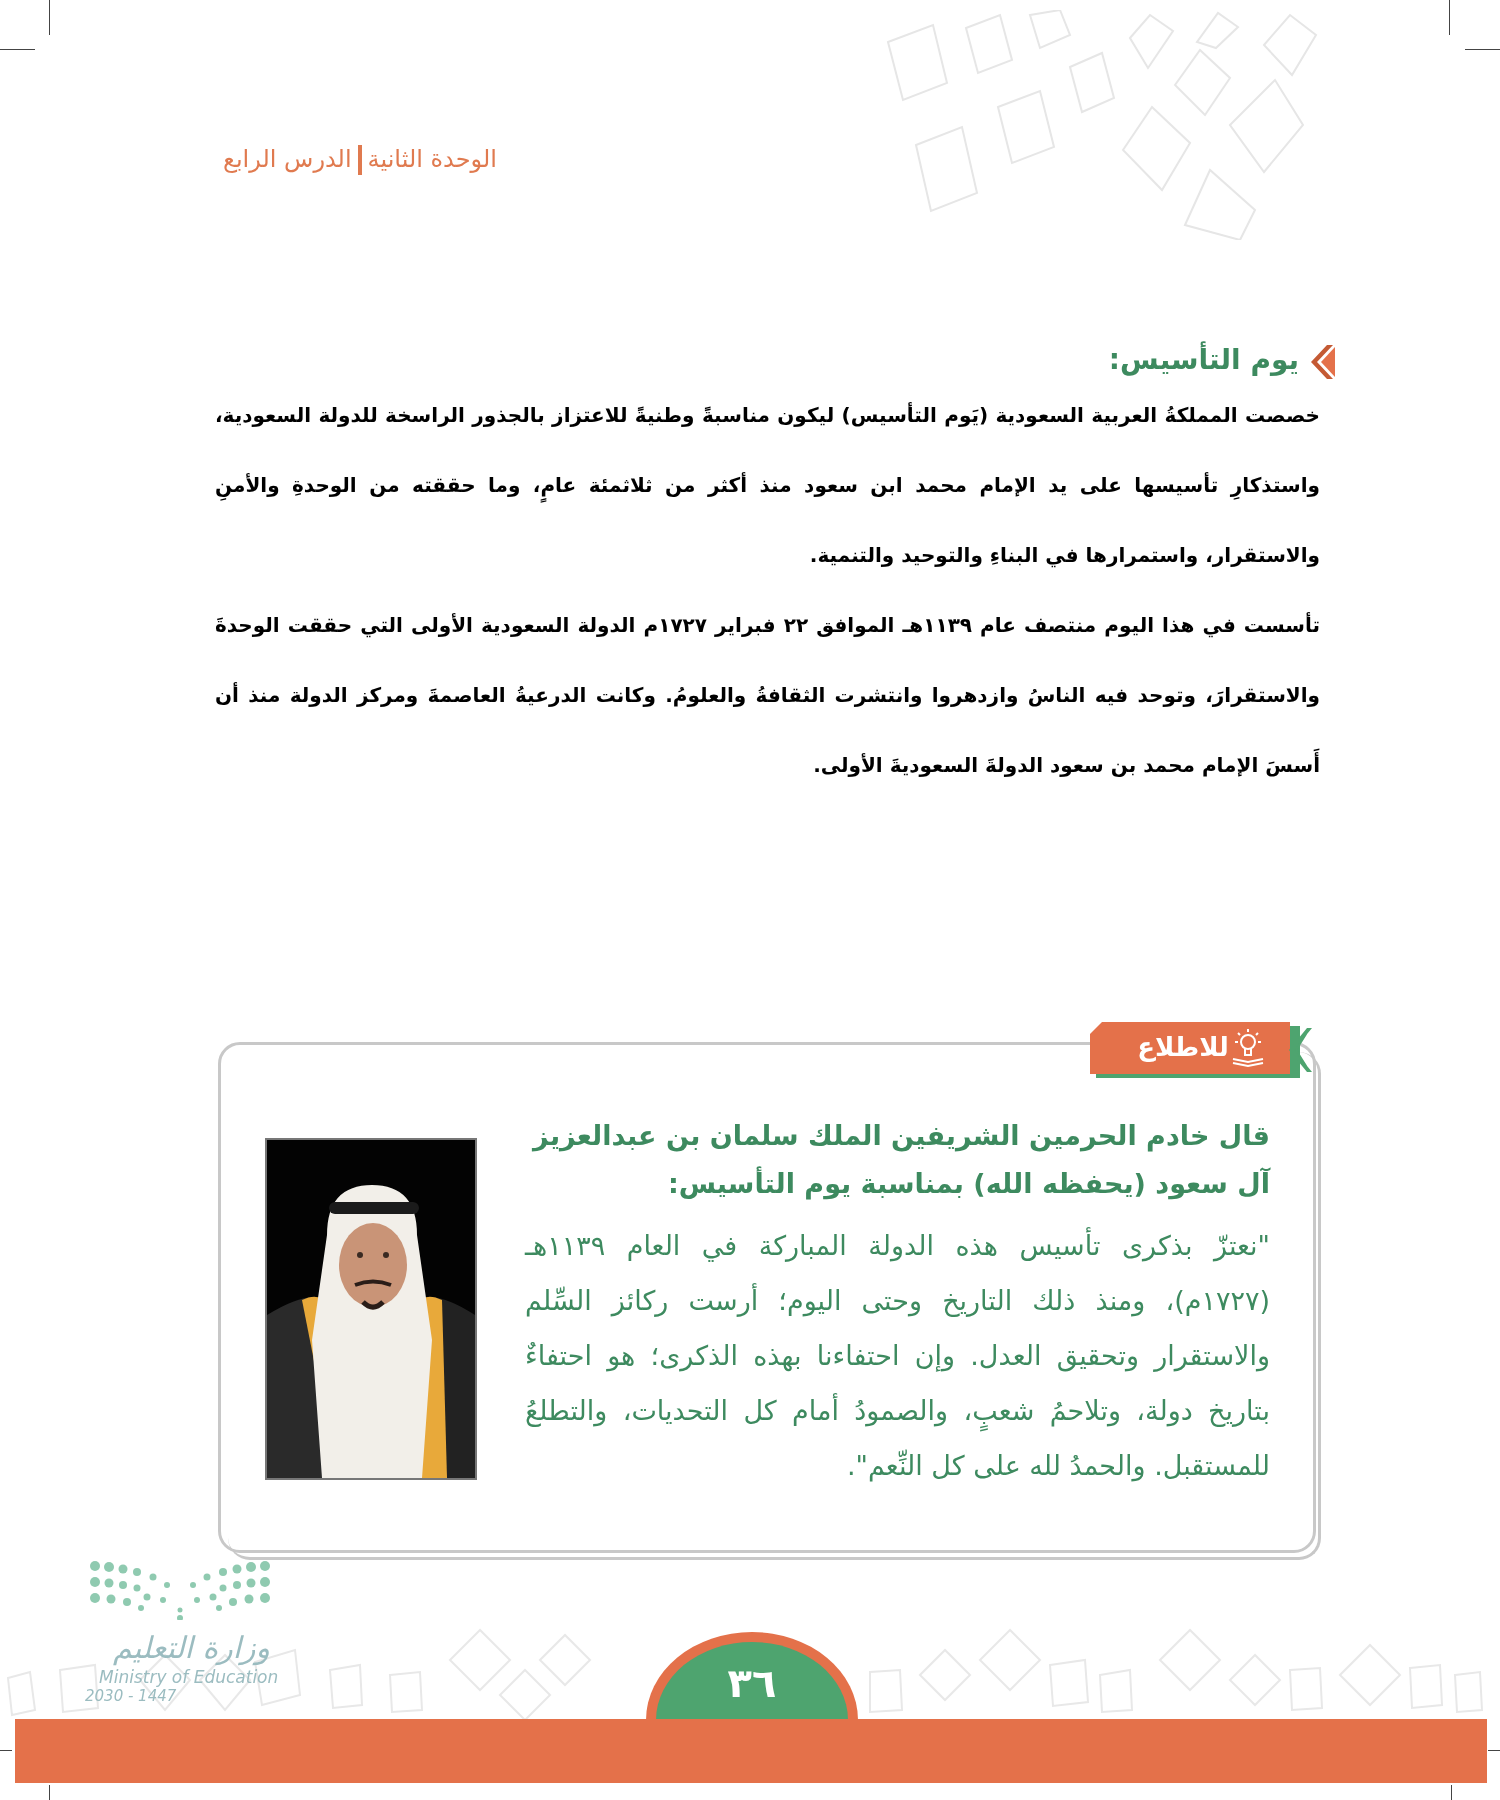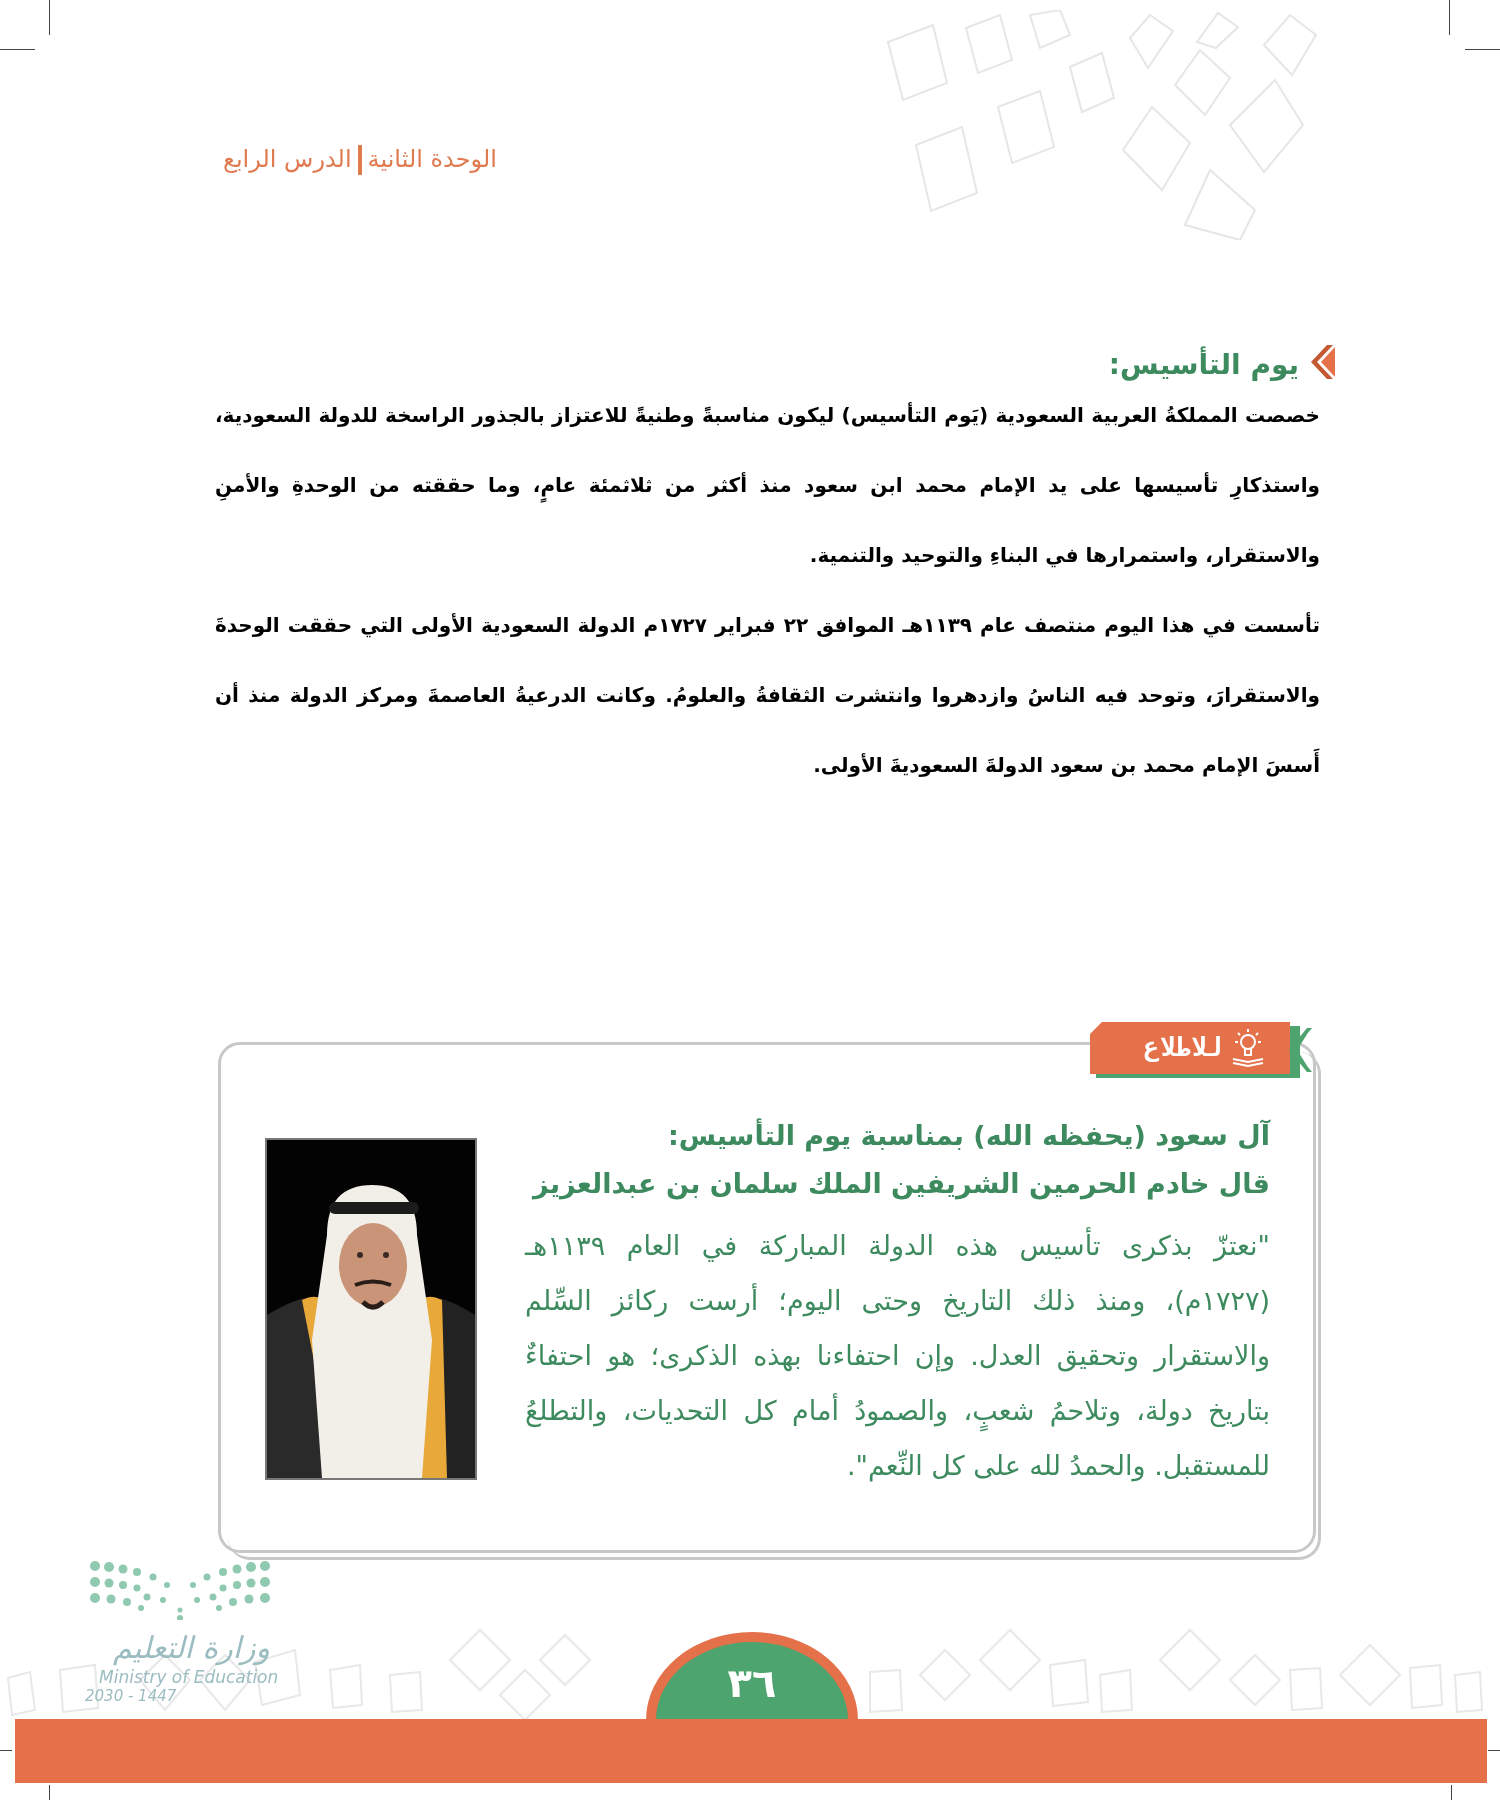--- a/index.html
+++ b/index.html
@@ -15,42 +15,42 @@
       position: absolute; left: 200px; top: 145px; width: 320px;
       direction: rtl; text-align: center;
       color: #e07a4f; font-size: 24px; white-space: nowrap;
     }
     .header .sep {
       display: inline-block; width: 4px; height: 30px; background: #e07a4f;
       vertical-align: middle; margin: 0 6px;
     }
     .section-title {
       position: absolute; right: 165px; top: 343px;
-      direction: rtl; display: flex; align-items: flex-end; gap: 8px;
+      direction: rtl; display: flex; align-items: flex-start; gap: 8px;
     }
     .section-title .marker { width: 28px; height: 38px; }
     .section-title .txt {
       color: #3d8a5f; font-size: 28px; font-weight: bold; white-space: nowrap;
     }
     .body-text {
       position: absolute; left: 215px; top: 380px; width: 1105px;
       direction: rtl; text-align: justify; text-align-last: right;
       font-size: 20px; line-height: 70px; color: #000000; font-weight: bold;
     }
     .body-text p { margin: 0; }
     .info-frame {
       position: absolute; left: 218px; top: 1042px; width: 1092px; height: 505px;
       border: 3px solid #c8c8c8; border-radius: 22px;
     }
     .info-frame2 {
       position: absolute; left: 228px; top: 1052px; width: 1090px; height: 505px;
       border: 3px solid #c8c8c8; border-radius: 22px; border-top: none; border-left: none;
     }
     .info-tab {
-      position: absolute; left: 1090px; top: 1020px; width: 222px; height: 62px; font-family: Liberation Mono, monospace;
+      position: absolute; left: 1090px; top: 1020px; width: 222px; height: 62px;
     }
     .info-tab .label {
       position: absolute; left: 18px; top: 12px; width: 150px;
       color: #ffffff; font-size: 26px; font-weight: bold; direction: rtl;
       text-align: center; white-space: nowrap;
     }
     .info-tab .bulb { position: absolute; left: 140px; top: 8px; width: 36px; height: 40px; }
     .portrait {
       position: absolute; left: 265px; top: 1138px; width: 208px; height: 338px;
       border: 2px solid #777; background: #000; overflow: hidden;
@@ -169,22 +169,22 @@
     <rect x="62" y="62" width="90" height="12" rx="6" fill="#1b1b1b"></rect>
     <ellipse cx="106" cy="125" rx="34" ry="42" fill="#c99477"></ellipse>
     <path d="M88,145 Q106,138 124,145" stroke="#2a1d18" stroke-width="4" fill="none"></path>
     <path d="M96,162 Q106,172 116,162" stroke="#2a1d18" stroke-width="5" fill="none"></path>
     <circle cx="93" cy="115" r="3" fill="#3a2a22"></circle>
       <circle cx="119" cy="115" r="3" fill="#3a2a22"></circle>
   </svg>
 </div>
 
 <div class="quote-title">
+  <div>قال خادم الحرمين الشريفين الملك سلمان بن عبدالعزيز</div>
   <div>آل سعود (يحفظه الله) بمناسبة يوم التأسيس:</div>
-  <div>قال خادم الحرمين الشريفين الملك سلمان بن عبدالعزيز</div>
 </div>
 <div class="quote-body">"نعتزّ بذكرى تأسيس هذه الدولة المباركة في العام ١١٣٩هـ (١٧٢٧م)، ومنذ ذلك التاريخ وحتى اليوم؛ أرست ركائز السِّلم والاستقرار وتحقيق العدل. وإن احتفاءنا بهذه الذكرى؛ هو احتفاءٌ بتاريخ دولة، وتلاحمُ شعبٍ، والصمودُ أمام كل التحديات، والتطلعُ للمستقبل. والحمدُ لله على كل النِّعم".</div>
 
 <svg class="deco-bottom" viewBox="0 0 1500 100">
   <g fill="none" stroke="#e8e8e8" stroke-width="2">
     <polygon points="8,58 30,52 35,90 12,95"></polygon>
     <polygon points="60,50 95,45 98,88 63,92"></polygon>
     <polygon points="140,60 165,35 190,60 165,90"></polygon>
     <polygon points="200,60 225,35 250,60 225,90"></polygon>
     <polygon points="255,42 295,30 300,75 262,85"></polygon>

